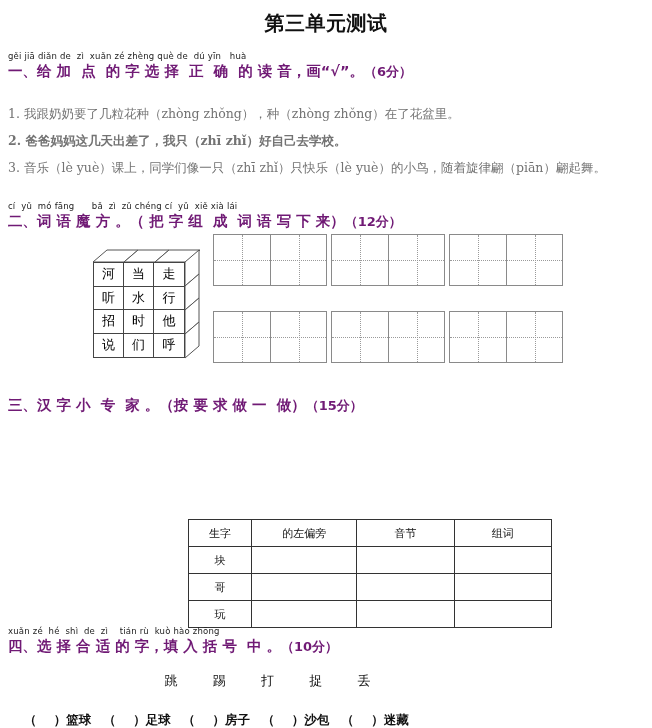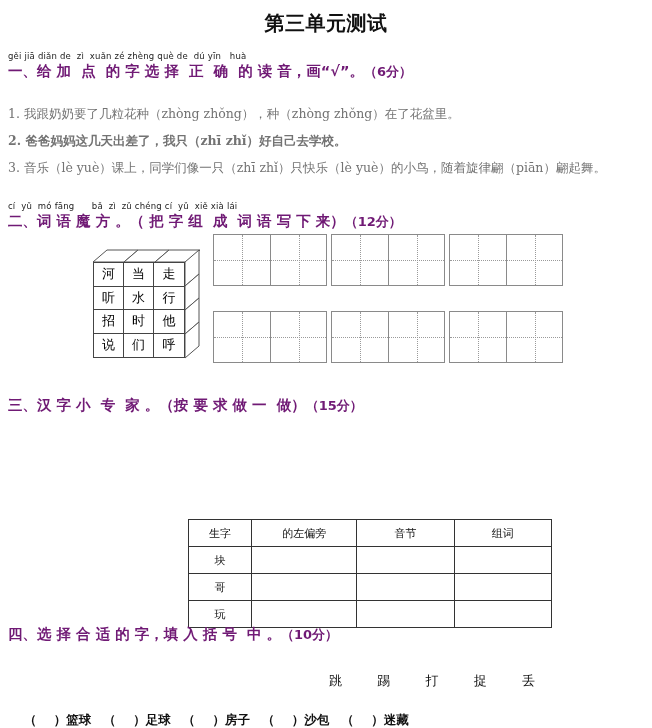--- a/index.html
+++ b/index.html
@@ -174,21 +174,21 @@
   .dict-table .c-letter { width: 104px; }
   .dict-table .c-syll { width: 96px; }
   .dict-table .c-word { width: 96px; }
 
   
   .choice-chars {
     position: absolute;
     left: 0;
     top: 672px;
     width: 544px;
-    text-align: right;
+    text-align: center;
     font-size: 13px;
     letter-spacing: 9px;
     white-space: pre;
   }
   .blank-row {
     position: absolute;
     left: 8px;
     top: 697px;
     width: 640px;
     font-size: 12.5px;
@@ -300,20 +300,21 @@
     <tr>
       <td>玩</td>
       <td></td>
       <td></td>
       <td></td>
     </tr>
   </tbody>
     </table>
 
   <div class="section-head" style="top:625px;">
+    <div class="pinyin-line">xuǎn zé  hé  shì  de  zì    tián rù  kuò hào zhōng</div>
     <div class="head-line"><span>四、选 择 合 适 的 字，填 入 括 号  中 。</span><span class="score">（10分）</span></div>
   </div>
 
   <div class="choice-chars">跳  踢  打  捉  丢</div>
 
   <div class="blank-row">
     <span class="blank-item"><span>（    ）</span><span>篮球</span></span><span>   </span><span class="blank-item"><span>（    ）</span><span>足球</span></span><span>   </span><span class="blank-item"><span>（    ）</span><span>房子</span></span><span>   </span><span class="blank-item"><span>（    ）</span><span>沙包</span></span><span>   </span><span class="blank-item"><span>（    ）</span><span>迷藏</span></span>
   </div>
 
 </div>

